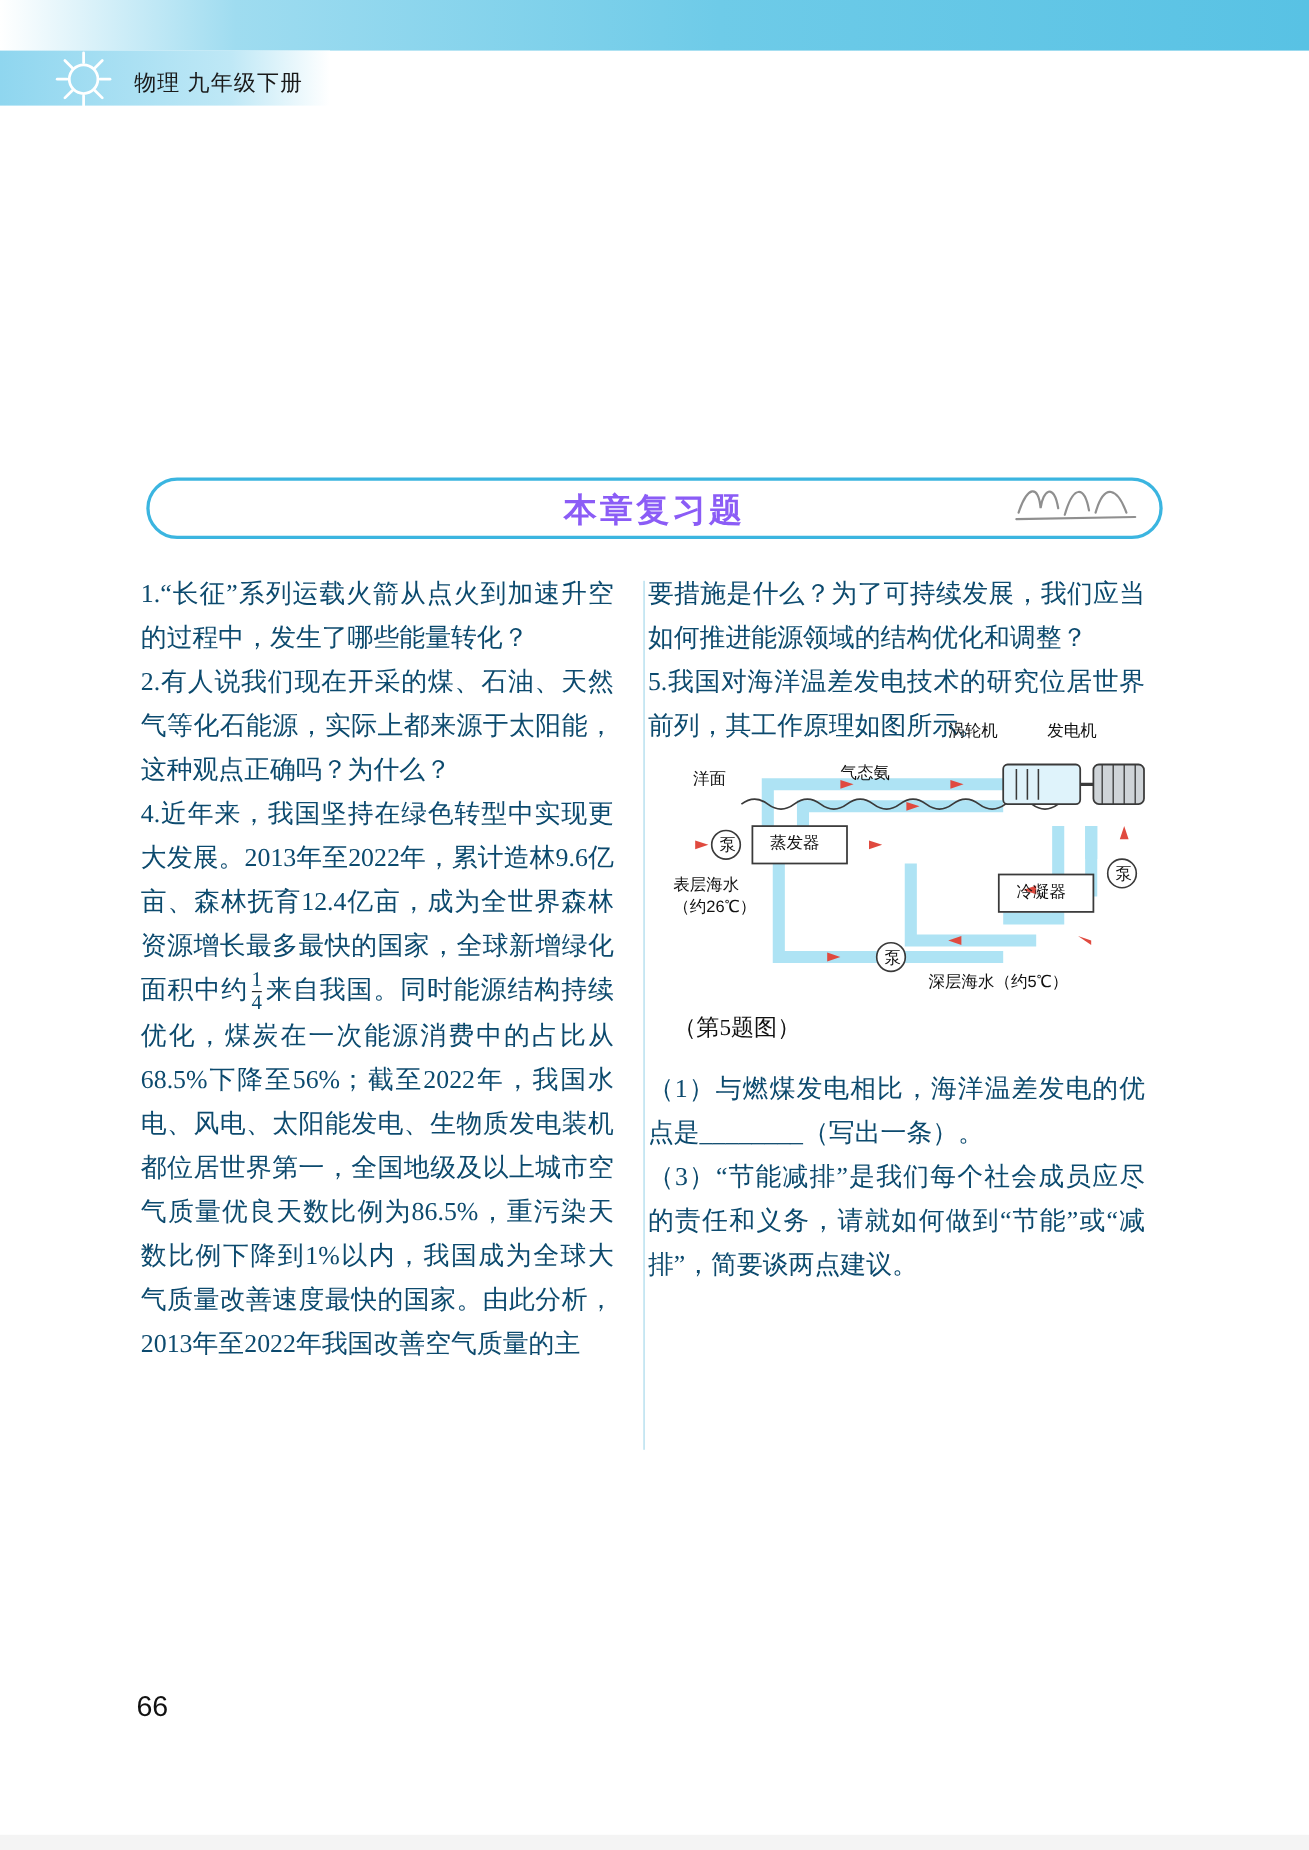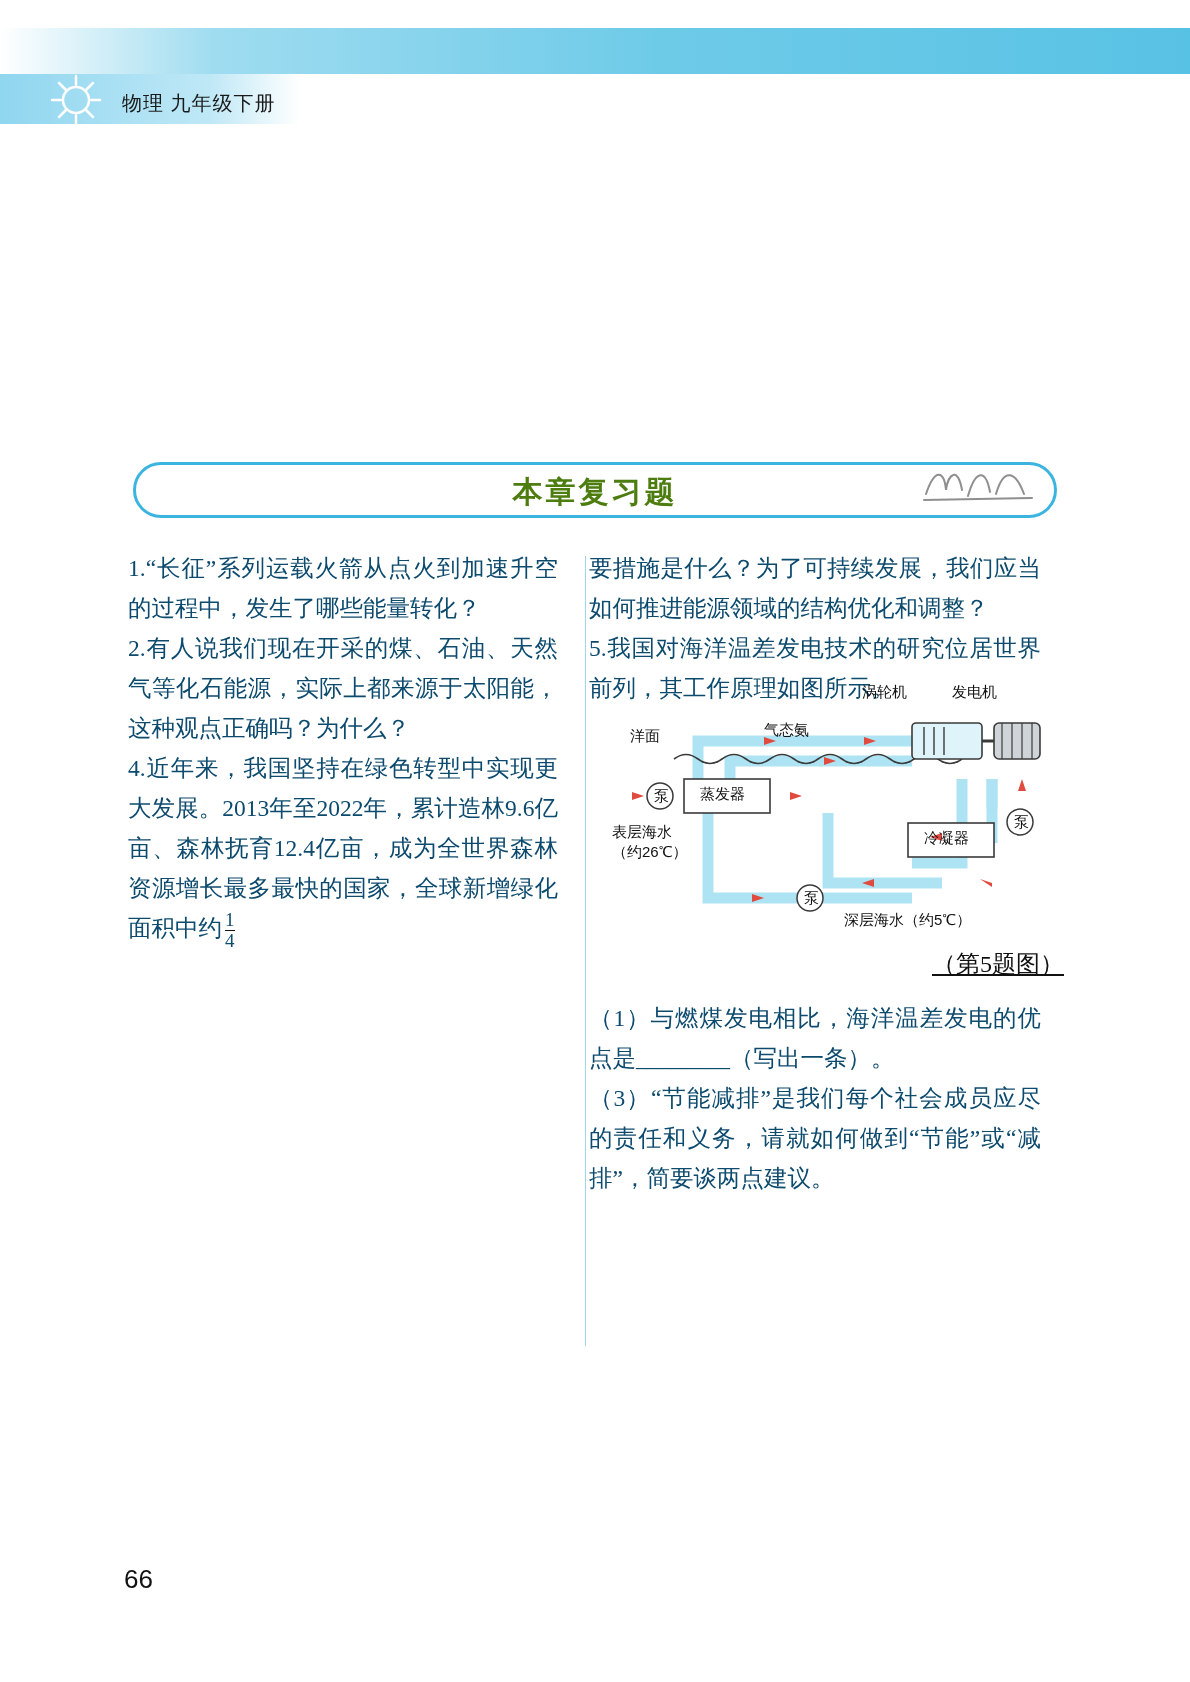--- a/index.html
+++ b/index.html
@@ -12,21 +12,20 @@
     height: 1682px;
     position: relative;
     font-family: "Liberation Serif", serif;
     color: #1a1a1a;
     overflow: hidden;
   }
   .page {
     position: absolute;
     inset: 0;
     background: #ffffff;
-    margin-top: 28px;
   }
   
   .top-band {
     position: absolute;
     left: 0; top: 0;
     width: 1190px; height: 46px;
     background: linear-gradient(to right, #ffffff 0%, #9fdcf0 18%, #6ecbe8 55%, #58c2e4 100%);
   }
   .header-strip {
     position: absolute;
@@ -70,21 +69,21 @@
     border-radius: 28px;
     box-sizing: border-box;
   }
   .banner-title {
     position: absolute;
     left: 0; top: 444px;
     width: 1190px;
     text-align: center;
     font-size: 30px;
     font-weight: bold;
-    color: #4d7c0f;
+    color: #8b5cf6;
     font-family: "Liberation Sans", sans-serif;
     letter-spacing: 3px;
   }
   .banner-scribble {
     position: absolute;
     right: 150px; top: 432px;
     width: 120px; height: 46px;
     opacity: .75;
   }
 
@@ -120,24 +119,23 @@
   
   .figure {
     position: absolute;
     left: 612px; top: 655px;
     width: 452px; height: 260px;
   }
   .fig-caption {
     position: absolute;
     left: 612px; top: 920px;
     width: 452px;
-    text-align: right;
-    font-size: 24px;
-    color: #111;
-    text-decoration: underline;
+    text-align: left;
+    font-size: 21px;
+    color: #111;
   }
   .fig-label {
     position: absolute;
     font-size: 15px;
     font-family: "Liberation Sans", sans-serif;
     color: #111;
     white-space: nowrap;
   }
 
   .page-number {
@@ -186,21 +184,21 @@
   <svg class="banner-scribble" viewBox="0 0 120 46">
     <path d="M6 34 C14 10, 24 8, 26 30 C28 14, 38 6, 42 30 M48 36 C56 8, 66 10, 70 32 M76 34 C84 6, 96 12, 104 34 M4 40 L112 38" fill="none" stroke="#6a6a6a" stroke-width="2" stroke-linecap="round"></path>
   </svg>
 
   <div class="divider"></div>
 
   <div class="col col-left">
     <p>1.“长征”系列运载火箭从点火到加速升空的过程中，发生了哪些能量转化？</p>
     <p>2.有人说我们现在开采的煤、石油、天然气等化石能源，实际上都来源于太阳能，这种观点正确吗？为什么？</p>
     <p>
-      <span>4.近年来，我国坚持在绿色转型中实现更大发展。2013年至2022年，累计造林9.6亿亩、森林抚育12.4亿亩，成为全世界森林资源增长最多最快的国家，全球新增绿化面积中约</span><span class="frac"><span class="num">1</span><span class="den">4</span></span>
+      <span>4.近年来，我国坚持在绿色转型中实现更大发展。2013年至2022年，累计造林9.6亿亩、森林抚育12.4亿亩，成为全世界森林资源增长最多最快的国家，全球新增绿化面积中约</span><span class="frac"><span class="num">1</span><span class="den">4</span></span><span>来自我国。同时能源结构持续优化，煤炭在一次能源消费中的占比从68.5%下降至56%；截至2022年，我国水电、风电、太阳能发电、生物质发电装机都位居世界第一，全国地级及以上城市空气质量优良天数比例为86.5%，重污染天数比例下降到1%以内，我国成为全球大气质量改善速度最快的国家。由此分析，2013年至2022年我国改善空气质量的主</span>
     </p>
   </div>
 
   <div class="col col-right">
     <p>要措施是什么？为了可持续发展，我们应当如何推进能源领域的结构优化和调整？</p>
     <p>5.我国对海洋温差发电技术的研究位居世界前列，其工作原理如图所示。</p>
   </div>
 
   <div class="figure">
     <svg viewBox="0 0 452 260" width="452" height="260">

